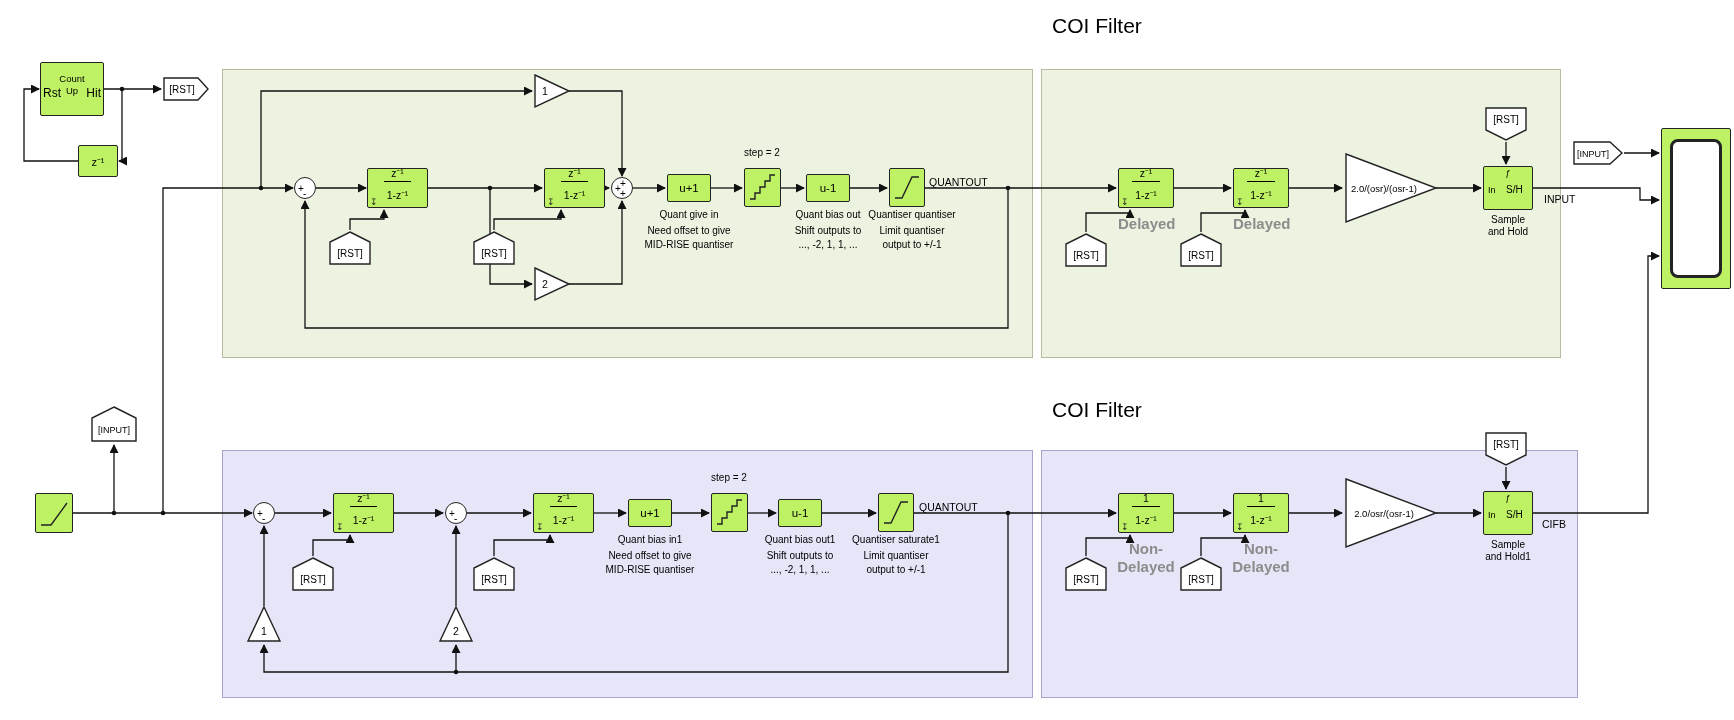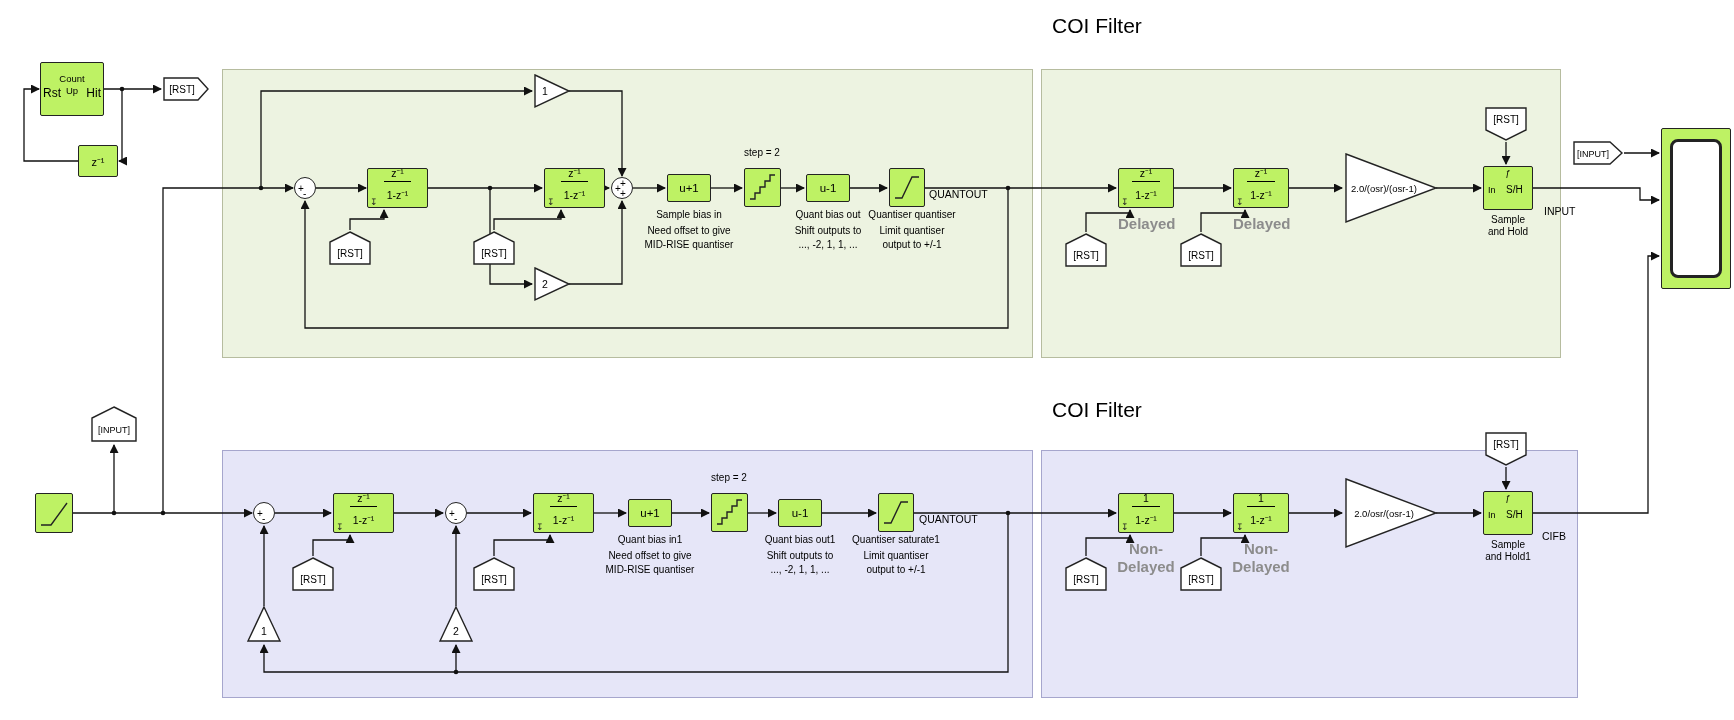--- a/index.html
+++ b/index.html
@@ -17,21 +17,21 @@
   .s-left { left:3px; top:6px; }
   .s-top { left:8px; top:1px; }
   .s-bottom { left:8px; top:11px; }
   .frac { display:inline-block; text-align:center; font-size:10.5px; line-height:1.25; }
   .frac .num { display:block; border-bottom:1.1px solid #000; padding:0 3px; }
   .frac .den { display:block; padding:7px 3px; }
   .rsticon { position:absolute; left:2px; bottom:0; font-size:9px; line-height:1; color:#222; }
   .title { position:absolute; z-index:3; font-size:21px; white-space:nowrap; }
   .lbl { position:absolute; z-index:3; font-size:10px; text-align:center; line-height:1.2; }
   .lbl.gray { color:#8c8c8c; font-size:15px;font-weight:bold; }
-  .siglbl { position:absolute; z-index:3; font-size:10.5px; white-space:nowrap;margin-top:12px; }
+  .siglbl { position:absolute; z-index:3; font-size:10.5px; white-space:nowrap; }
   .tagsvg, .gainsvg { position:absolute; z-index:3; overflow:visible; }
   .tagsvg polygon, .gainsvg polygon { fill:#fff; stroke:#232323; stroke-width:1.4; }
   .tagsvg text, .gainsvg text { font-family:"Liberation Sans",sans-serif; text-anchor:middle; fill:#000; }
   .icon polyline { fill:none; stroke:#232323; stroke-width:1.4; }
   .shblk span { position:absolute; line-height:1; }
   .scope-screen { position:absolute; left:8px; right:8px; top:10px; bottom:10px;
                   border:3px solid #232323; border-radius:8px; background:#fff; }
   .cu-center { position:absolute; width:100%; top:10px; text-align:center; font-size:9.5px; line-height:1.25; }
   .cu-side { position:absolute; font-size:12px; top:23px; }
 </style>
@@ -194,21 +194,21 @@
   <div class="blk" style="left:806px;top:174px;width:44px;height:28px;font-size:11.5px">
     <span>u-1</span>
   </div>
   <div class="blk" style="left:889px;top:168px;width:36px;height:39px">
     <svg class="icon" width="32" height="35" viewBox="0 0 32 35">
       <polyline points="4,28 11,28 21,7 28,7"></polyline>
     </svg>
   </div>
 
   <div class="lbl" style="left:722px;top:147px;width:80px">step = 2</div>
-  <div class="lbl" style="left:644px;top:209px;width:90px">Sample bias in</div>
+  <div class="lbl" style="left:644px;top:209px;width:90px">Quant give in</div>
   <div class="lbl" style="left:629px;top:225px;width:120px">Need offset to give</div>
   <div class="lbl" style="left:629px;top:239px;width:120px">MID-RISE quantiser</div>
   <div class="lbl" style="left:783px;top:209px;width:90px">Quant bias out</div>
   <div class="lbl" style="left:768px;top:225px;width:120px">Shift outputs to</div>
   <div class="lbl" style="left:768px;top:239px;width:120px">..., -2, 1, 1, ...</div>
   <div class="lbl" style="left:852px;top:209px;width:120px">Quantiser quantiser</div>
   <div class="lbl" style="left:852px;top:225px;width:120px">Limit quantiser</div>
   <div class="lbl" style="left:852px;top:239px;width:120px">output to +/-1</div>
   <div class="siglbl" style="left:929px;top:176px">QUANTOUT</div>
 

